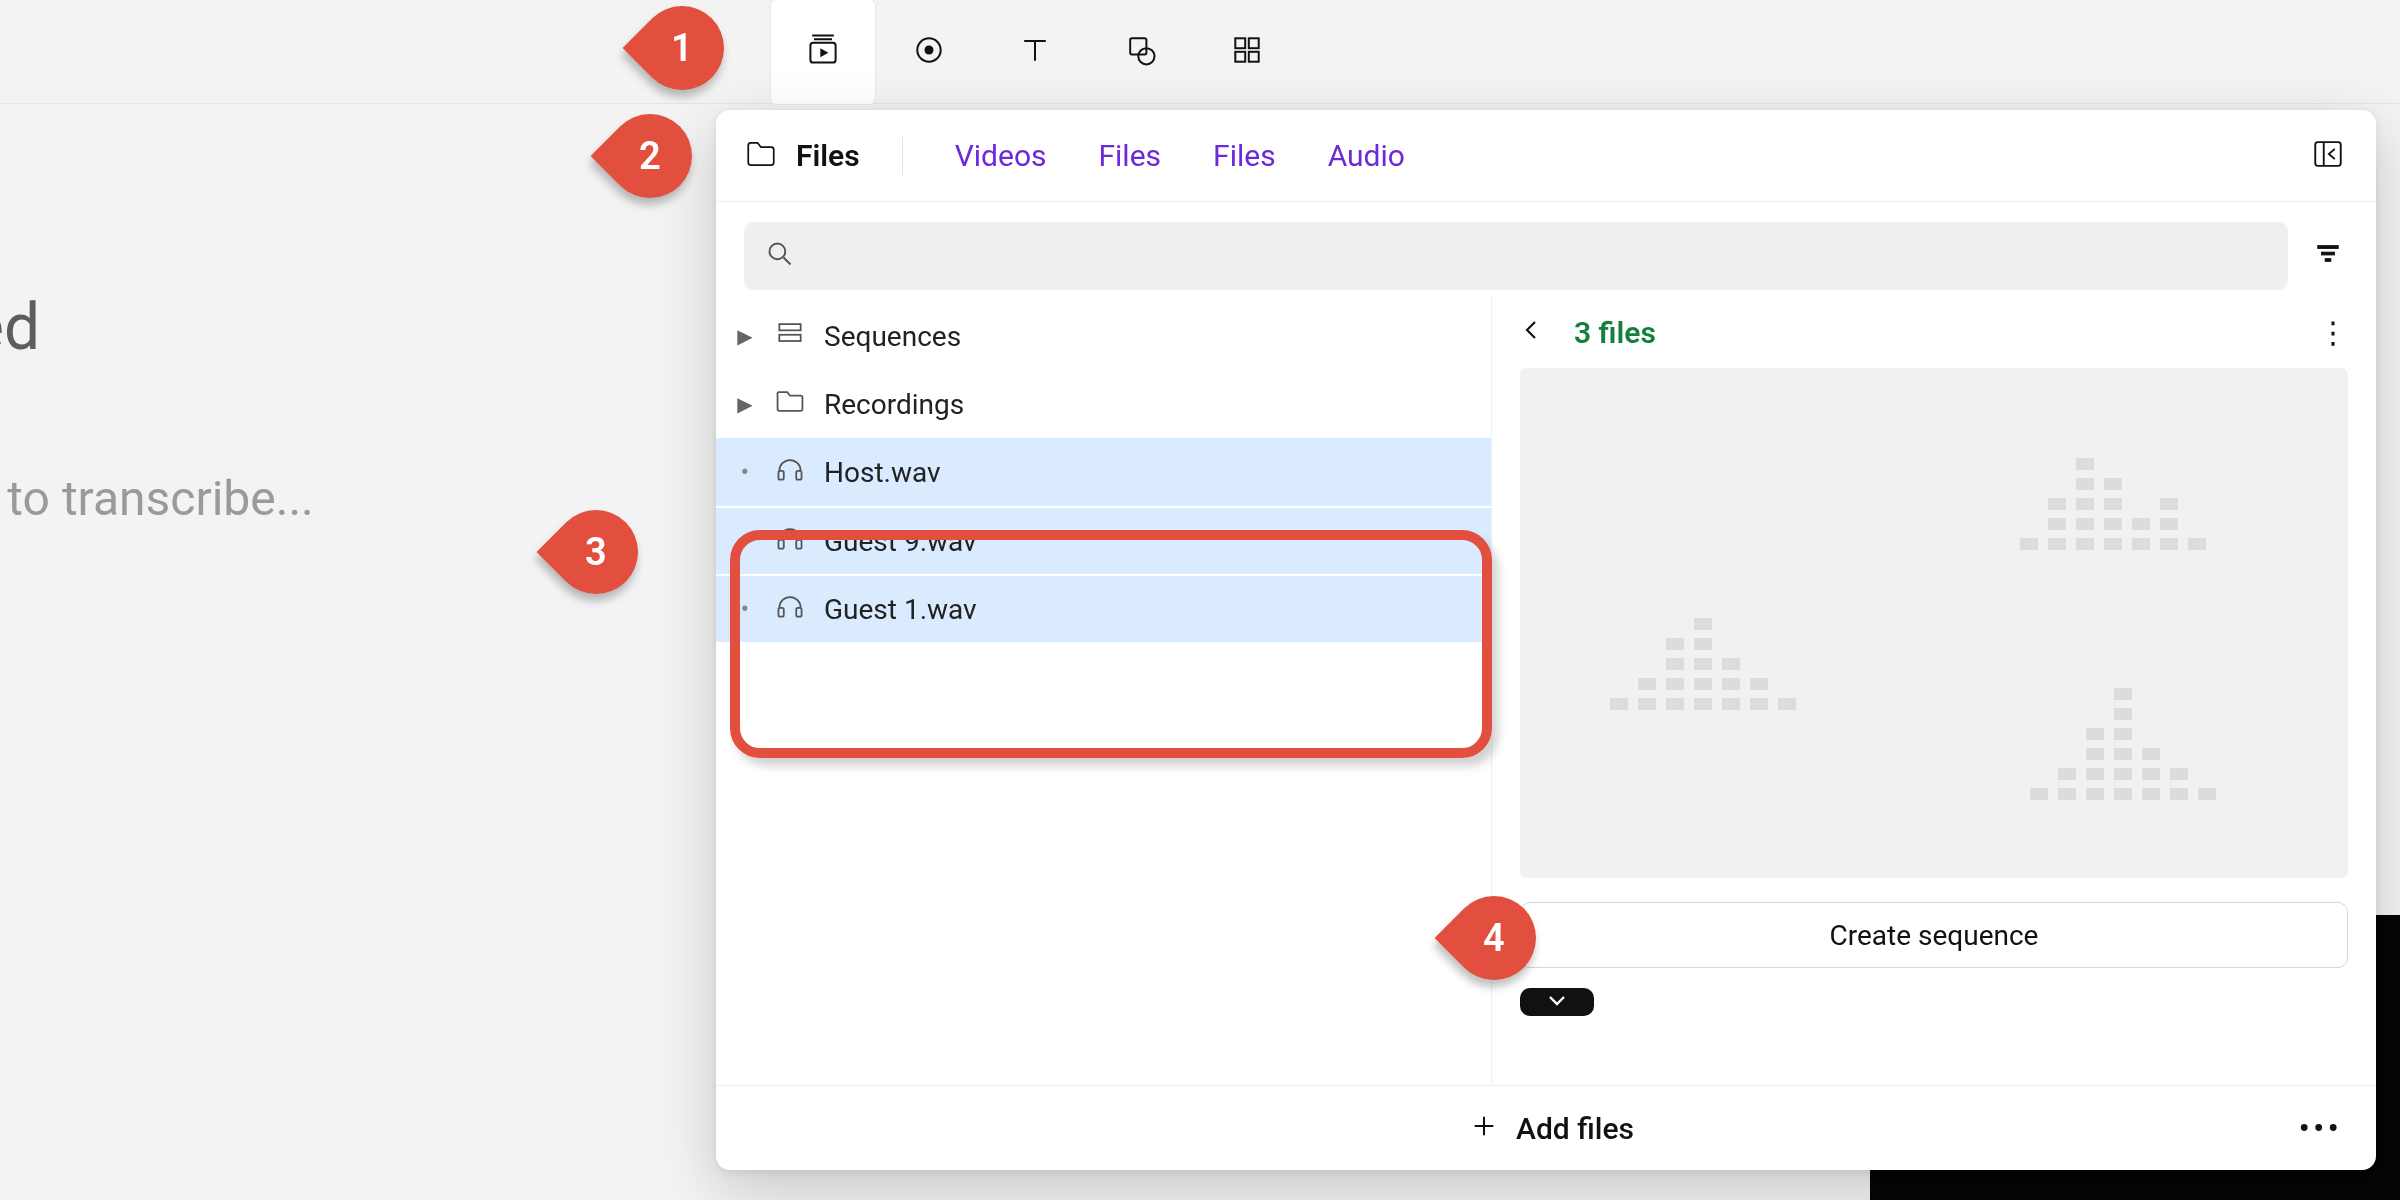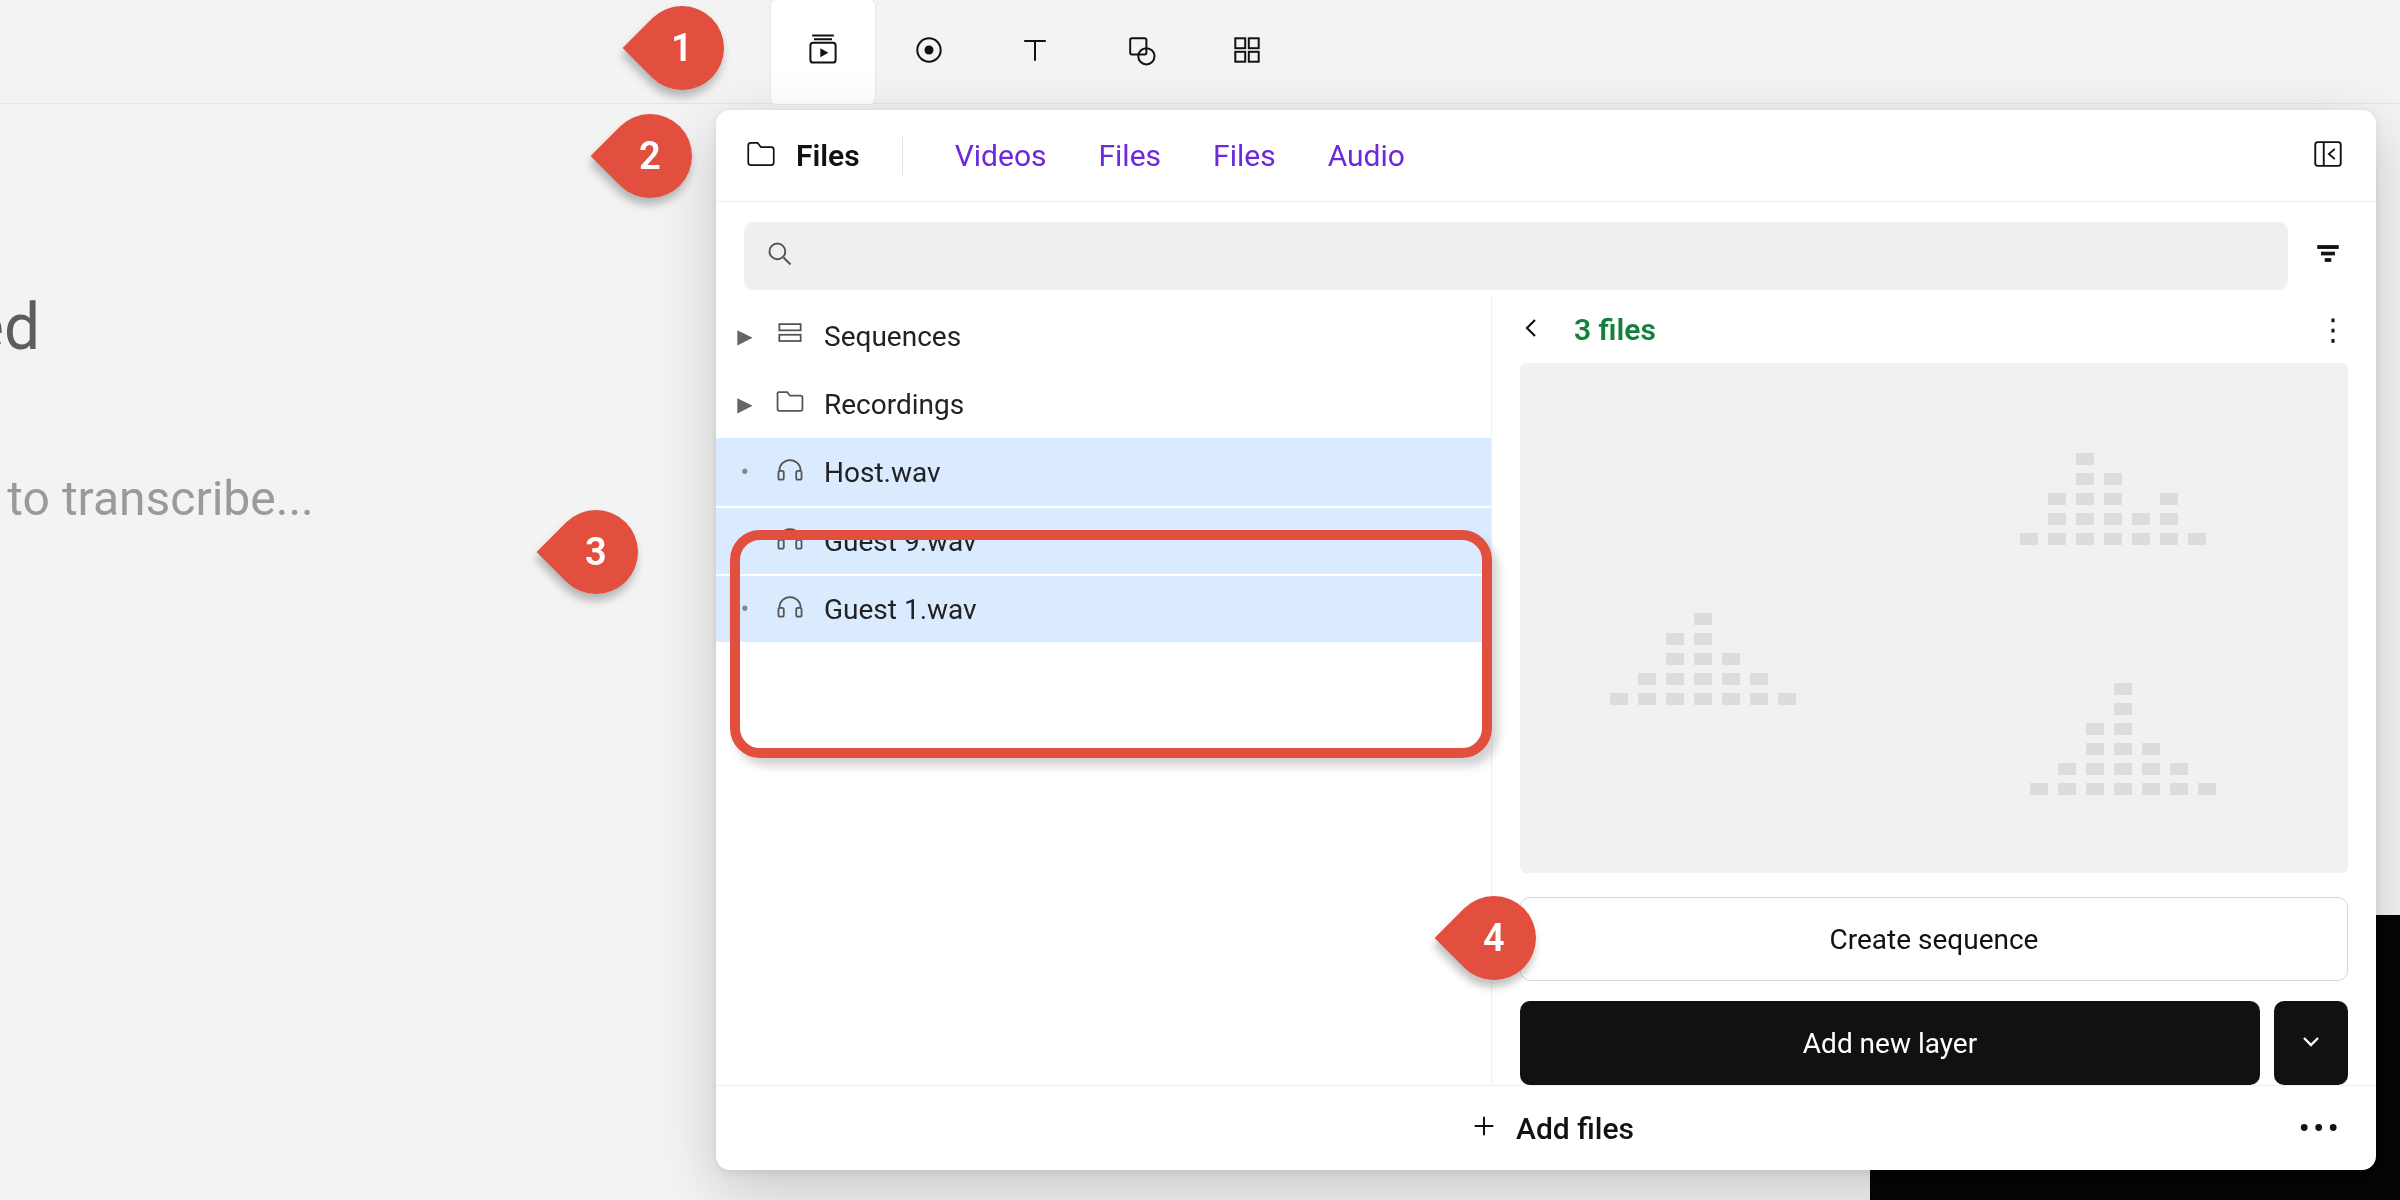--- a/index.html
+++ b/index.html
@@ -87,21 +87,21 @@
   }
   .eq { position:absolute; display:flex; align-items:flex-end; gap:10px; }
   .eq .col { display:flex; flex-direction:column; gap:8px; }
   .eq .blk { width:18px; height:12px; background:#dcdcdc; }
   .eq1 { left:90px; top:250px; }
   .eq2 { left:500px; top:90px; }
   .eq3 { left:510px; top:320px; }
 
   
   .actions { padding: 24px 28px 0 28px; display:flex; flex-direction:column; gap:20px; }
-  .btn { height:84px; border-radius:10px; display:flex; align-items:center; justify-content:center; font-size:28px; cursor:pointer; }
+  .btn { height:66px; border-radius:10px; display:flex; align-items:center; justify-content:center; font-size:28px; cursor:pointer; }
   .btn-outline { border:1px solid #d7d7d7; background:#fff; color:#111; }
   .btn-row { display:flex; gap:14px; }
   .btn-dark { flex:1; background:#111; color:#fff; }
   .btn-dark-sq { width:74px; background:#111; color:#fff; display:flex; align-items:center; justify-content:center; border-radius:10px; cursor:pointer;}
   .btn-dark-sq svg { width:24px; height:24px; stroke:#fff; fill:none; stroke-width:2.4; }
 
   
   .footer { height:85px; border-top:1px solid #eee; display:flex; align-items:center; justify-content:center; gap:18px; margin-top:auto; position:relative;padding-left:12px;}
   .footer svg { width:28px; height:28px; stroke:#111; fill:none; stroke-width:2.2; }
   .footer .add-label { font-size:30px; color:#111; font-weight:500; cursor:pointer; }
@@ -403,21 +403,20 @@
               </div>
             <div class="col">
                 <div class="blk"></div>
               </div>
           </div>
         </div>
 
         <div class="actions">
           <div class="btn btn-outline">Create sequence</div>
           <div class="btn-row">
-            <div class="btn btn-dark">Add new layer</div>
             <div class="btn-dark-sq">
               <span>
                 <svg viewBox="0 0 24 24">
                     <path d="M5 9l7 7 7-7"></path>
                   </svg>
               </span>
             </div>
           </div>
         </div>
 

